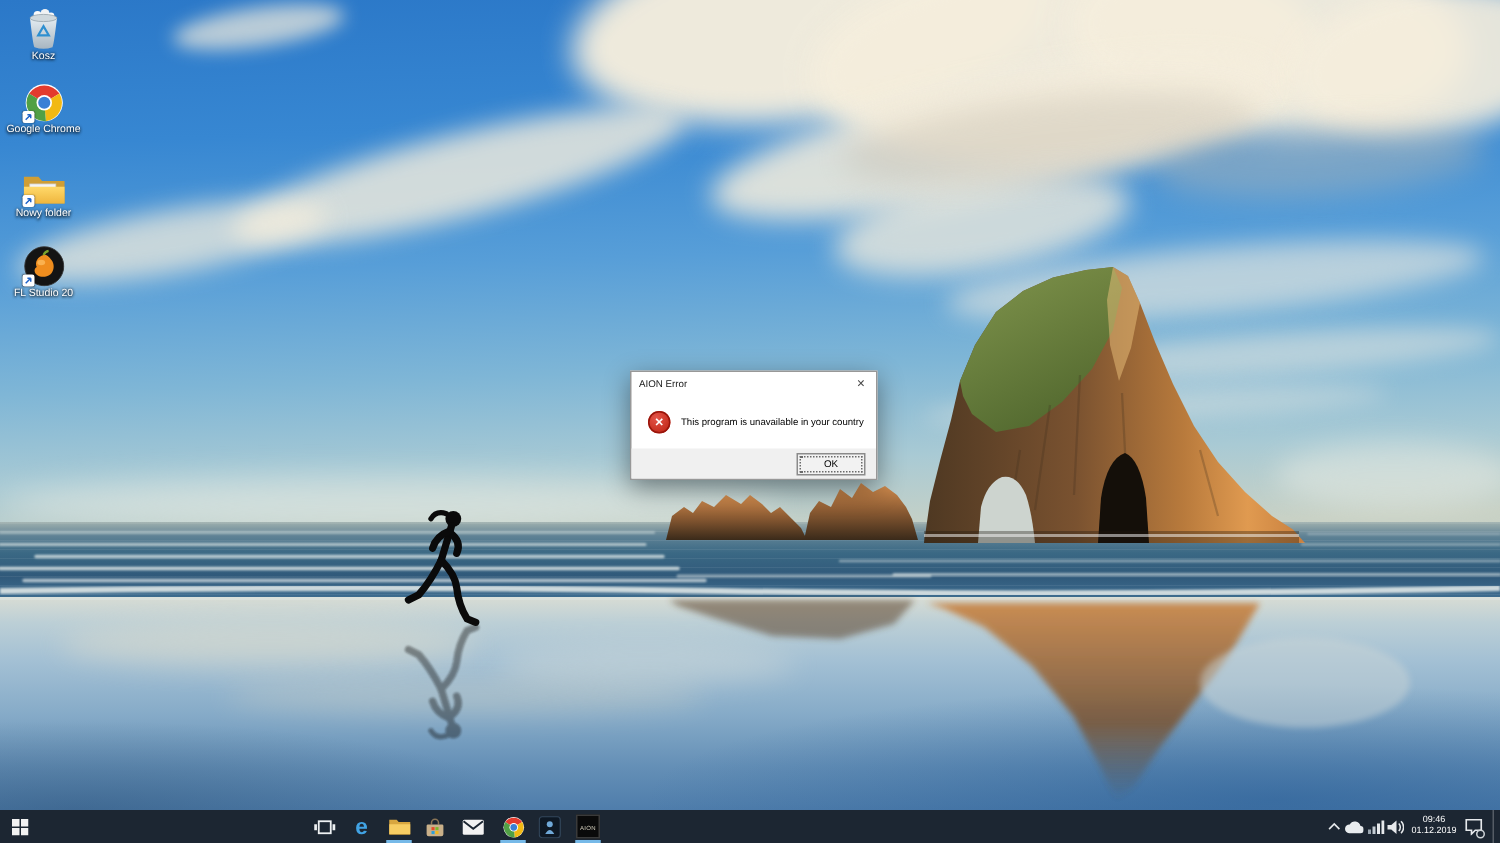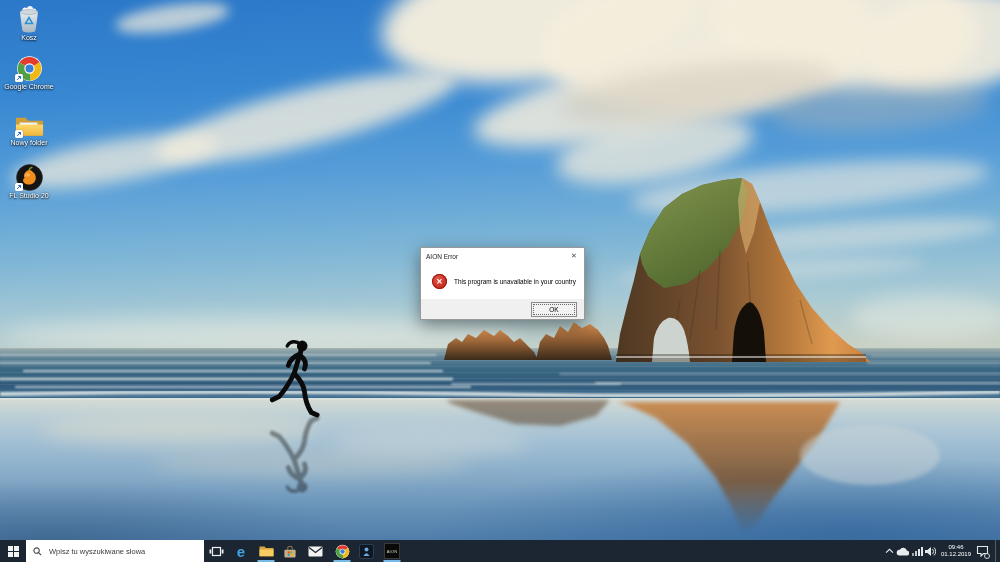--- a/index.html
+++ b/index.html
@@ -293,27 +293,20 @@
   <div class="taskbar">
     <div class="start-button">
       <svg width="11" height="11" viewBox="0 0 11 11">
         <rect x="0" y="0" width="5" height="5" fill="#f2f2f2"></rect>
           <rect x="6" y="0" width="5" height="5" fill="#f2f2f2"></rect>
         <rect x="0" y="6" width="5" height="5" fill="#f2f2f2"></rect>
           <rect x="6" y="6" width="5" height="5" fill="#f2f2f2"></rect>
       </svg>
     </div>
 
-    <div class="search-box">
-      <svg width="9" height="9" viewBox="0 0 10 10">
-        <circle cx="4" cy="4" r="3" stroke="#4a4a4a" stroke-width="1.2" fill="none"></circle>
-        <path d="M6.2,6.2 L9,9" stroke="#4a4a4a" stroke-width="1.2"></path>
-      </svg>
-      <input class="search-input" type="text" placeholder="Wpisz tu wyszukiwane słowa" style="">
-    </div>
 
     <div class="tb-btn tb-taskview">
       <svg width="15" height="11" viewBox="0 0 15 11">
         <rect x="3.5" y="1.5" width="8" height="8" stroke="#eef1f3" stroke-width="1.2" fill="none"></rect>
         <rect x="0.5" y="3.5" width="1.8" height="4" fill="#eef1f3"></rect>
         <rect x="12.7" y="3.5" width="1.8" height="4" fill="#eef1f3"></rect>
       </svg>
     </div>
 
     <div class="tb-btn tb-edge">

